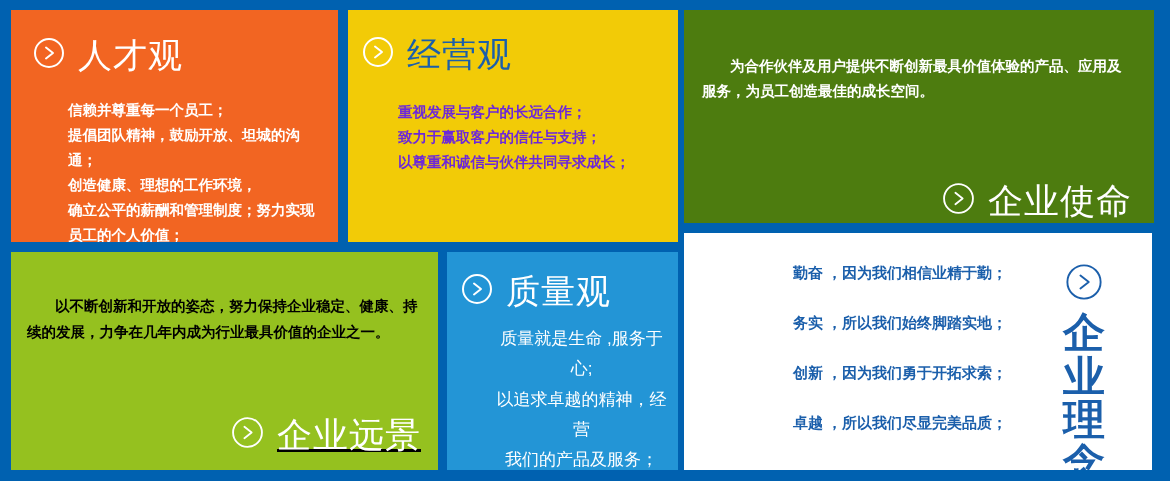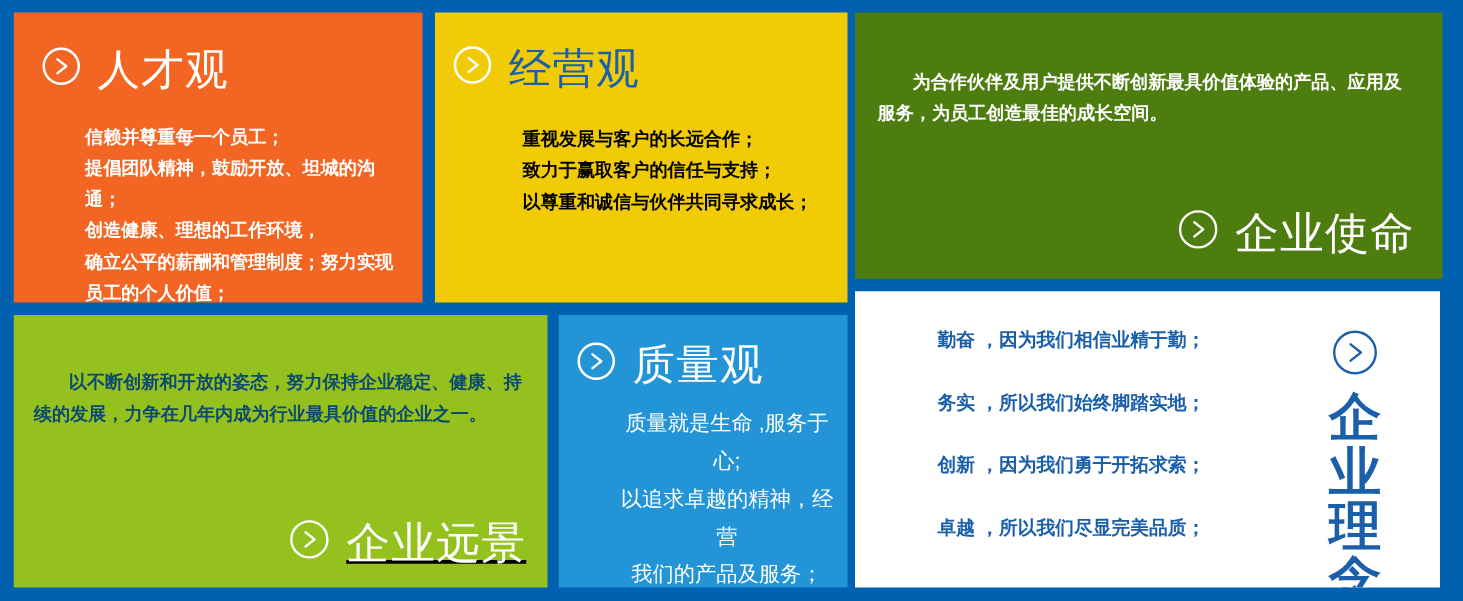--- a/index.html
+++ b/index.html
@@ -69,40 +69,39 @@
   #panel-talent .body-copy {
     position: absolute; left: 57px; top: 88px; right: 10px;
     color: #ffffff;
   }
 
   
   #panel-business .heading { position: absolute; left: 14px; top: 26px; }
   #panel-business .heading-title { color: #1b5fab; }
   #panel-business .body-copy {
     position: absolute; left: 50px; top: 90px; right: 23px;
-    color: #000000;
-    margin-left: 20px;
+    color: #6d28d9;
   }
 
   
   #panel-mission .body-copy {
     position: absolute; left: 18px; top: 44px; right: 20px;
     color: #ffffff;
     text-indent: 28px;
     line-height: 1.75;
   }
   #panel-mission .heading {
-    position: absolute; right: 22px; bottom: 18px; justify-content: flex-end;
+    position: absolute; right: 22px; bottom: 4px; justify-content: flex-end;
   }
   #panel-mission .heading-title { color: #ffffff; font-size: 35px; }
 
   
   #panel-vision .body-copy {
     position: absolute; left: 16px; top: 42px; right: 16px;
-    color: #0c4a6e;
+    color: #000000;
     text-indent: 28px;
     line-height: 1.78;
   }
   #panel-vision .heading {
     position: absolute; right: 17px; bottom: 17px; text-decoration: underline;
   }
   #panel-vision .heading-title { color: #ffffff; font-size: 35px; }
 
   
   #panel-quality .heading { position: absolute; left: 14px; top: 21px; }
@@ -121,20 +120,21 @@
     left: 66px; top: 32px;
     width: 300px;
   }
   #panel-values .values-line {
     color: #1b5fab;
     font-size: 15px;
     font-weight: bold;
     line-height: 1;
     margin-bottom: 35px;
     white-space: pre;
+    text-align: center;
   }
   #panel-values .values-line:last-child { margin-bottom: 0; }
 
   #panel-values .vertical-mark {
     position: absolute;
     right: 38px; top: 30px;
     width: 60px;
     display: flex;
     flex-direction: column;
     align-items: center;

